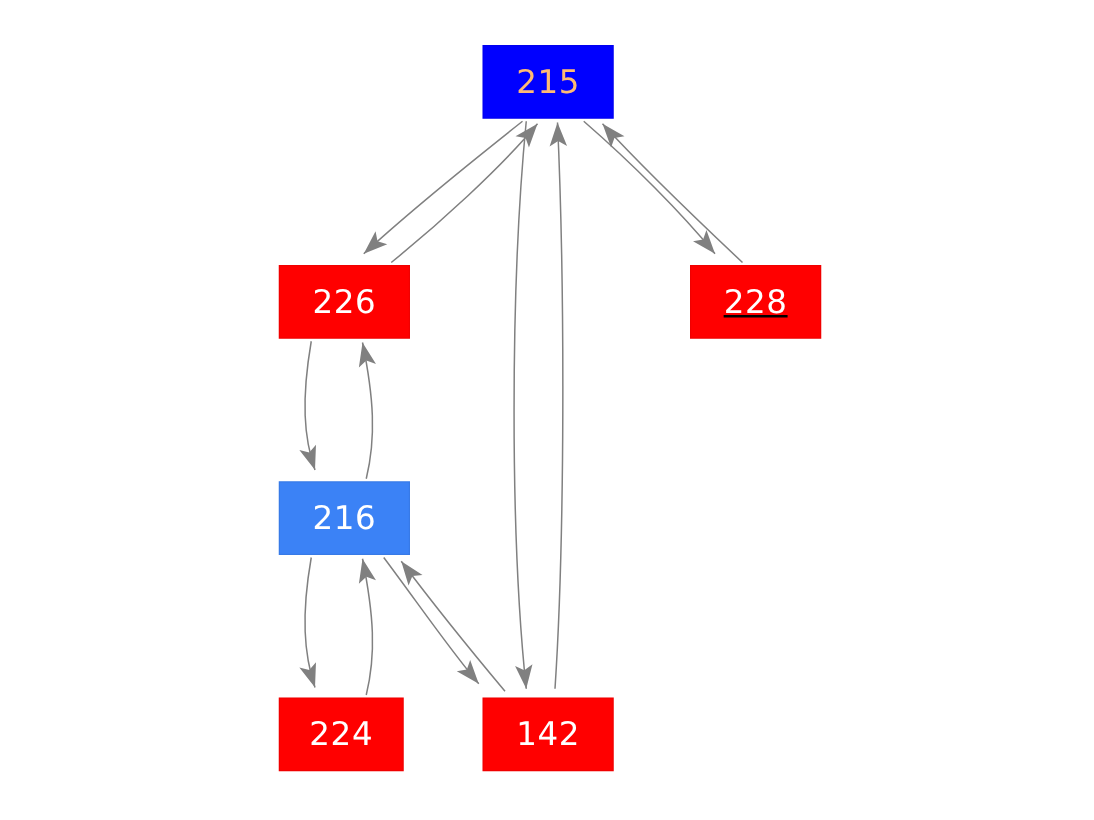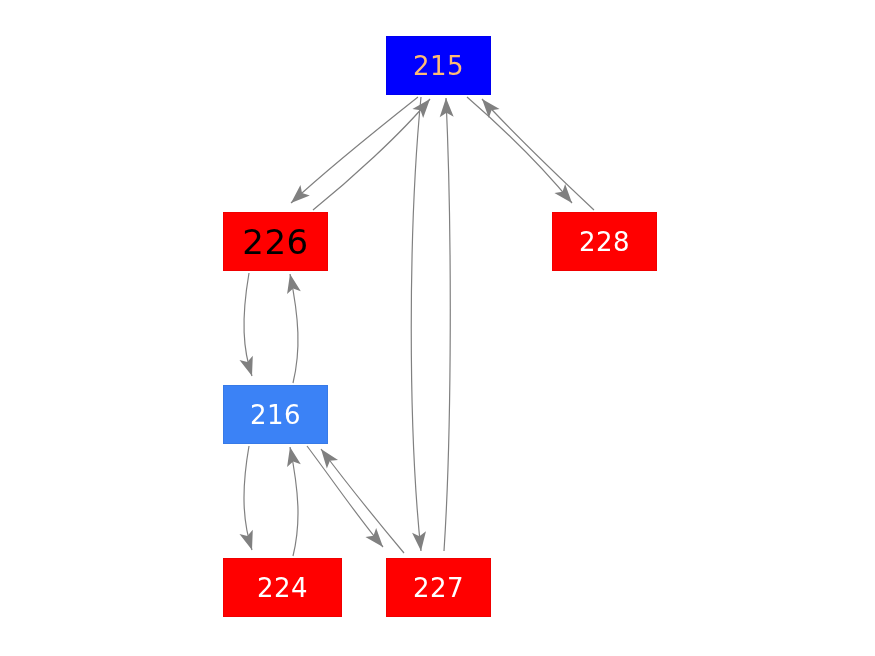--- a/index.html
+++ b/index.html
@@ -99,29 +99,29 @@
         <path d="M 404 553 C 378 522 348 485 321 449" fill="none" stroke="#808080" stroke-width="1.2"></path>
         <polygon points="0,0 -19,-7 -14.82,0 -19,7" fill="#808080" transform="translate(321,449) rotate(-127)"></polygon>
       </g>
     </svg>
 
   <div id="node-layer">
       <div class="graph-node" style="left: 386px; top: 36px; width: 105px; height: 59px; background: rgb(0, 0, 255);">
         <span class="node-label" style="color: #fdba74; font-size: 26px;">215</span>
       </div>
       <div class="graph-node" style="left: 223px; top: 212px; width: 105px; height: 59px; background: rgb(255, 0, 0);">
-        <span class="node-label" style="color: #000000; font-size: 34px;">226</span>
+        <span class="node-label" style="color: #ffffff; font-size: 26px;">226</span>
       </div>
-      <div class="graph-node" style="left: 552px; top: 212px; width: 105px; height: 59px; background: rgb(255, 0, 0);">
+      <div class="graph-node" style="left: 552px; top: 212px; width: 105px; height: 59px; background: rgb(255, 0, 0); text-decoration: underline;">
         <span class="node-label" style="color: rgb(255, 255, 255); font-size: 26px;">228</span>
       </div>
       <div class="graph-node" style="left: 223px; top: 385px; width: 105px; height: 59px; background: #3b82f6;">
         <span class="node-label" style="color: rgb(255, 255, 255); font-size: 26px;">216</span>
       </div>
-      <div class="graph-node" style="left: 223px; top: 558px; width: 119px; height: 59px; background: rgb(255, 0, 0);">
+      <div class="graph-node" style="left: 223px; top: 558px; width: 100px; height: 59px; background: rgb(255, 0, 0);">
         <span class="node-label" style="color: rgb(255, 255, 255); font-size: 26px;">224</span>
       </div>
       <div class="graph-node" style="left: 386px; top: 558px; width: 105px; height: 59px; background: rgb(255, 0, 0);">
-        <span class="node-label" style="color: rgb(255, 255, 255); font-size: 26px;">227</span>
+        <span class="node-label" style="color: rgb(255, 255, 255); font-size: 26px;">142</span>
       </div>
     </div>
 
 </div>
 
 </body></html>

